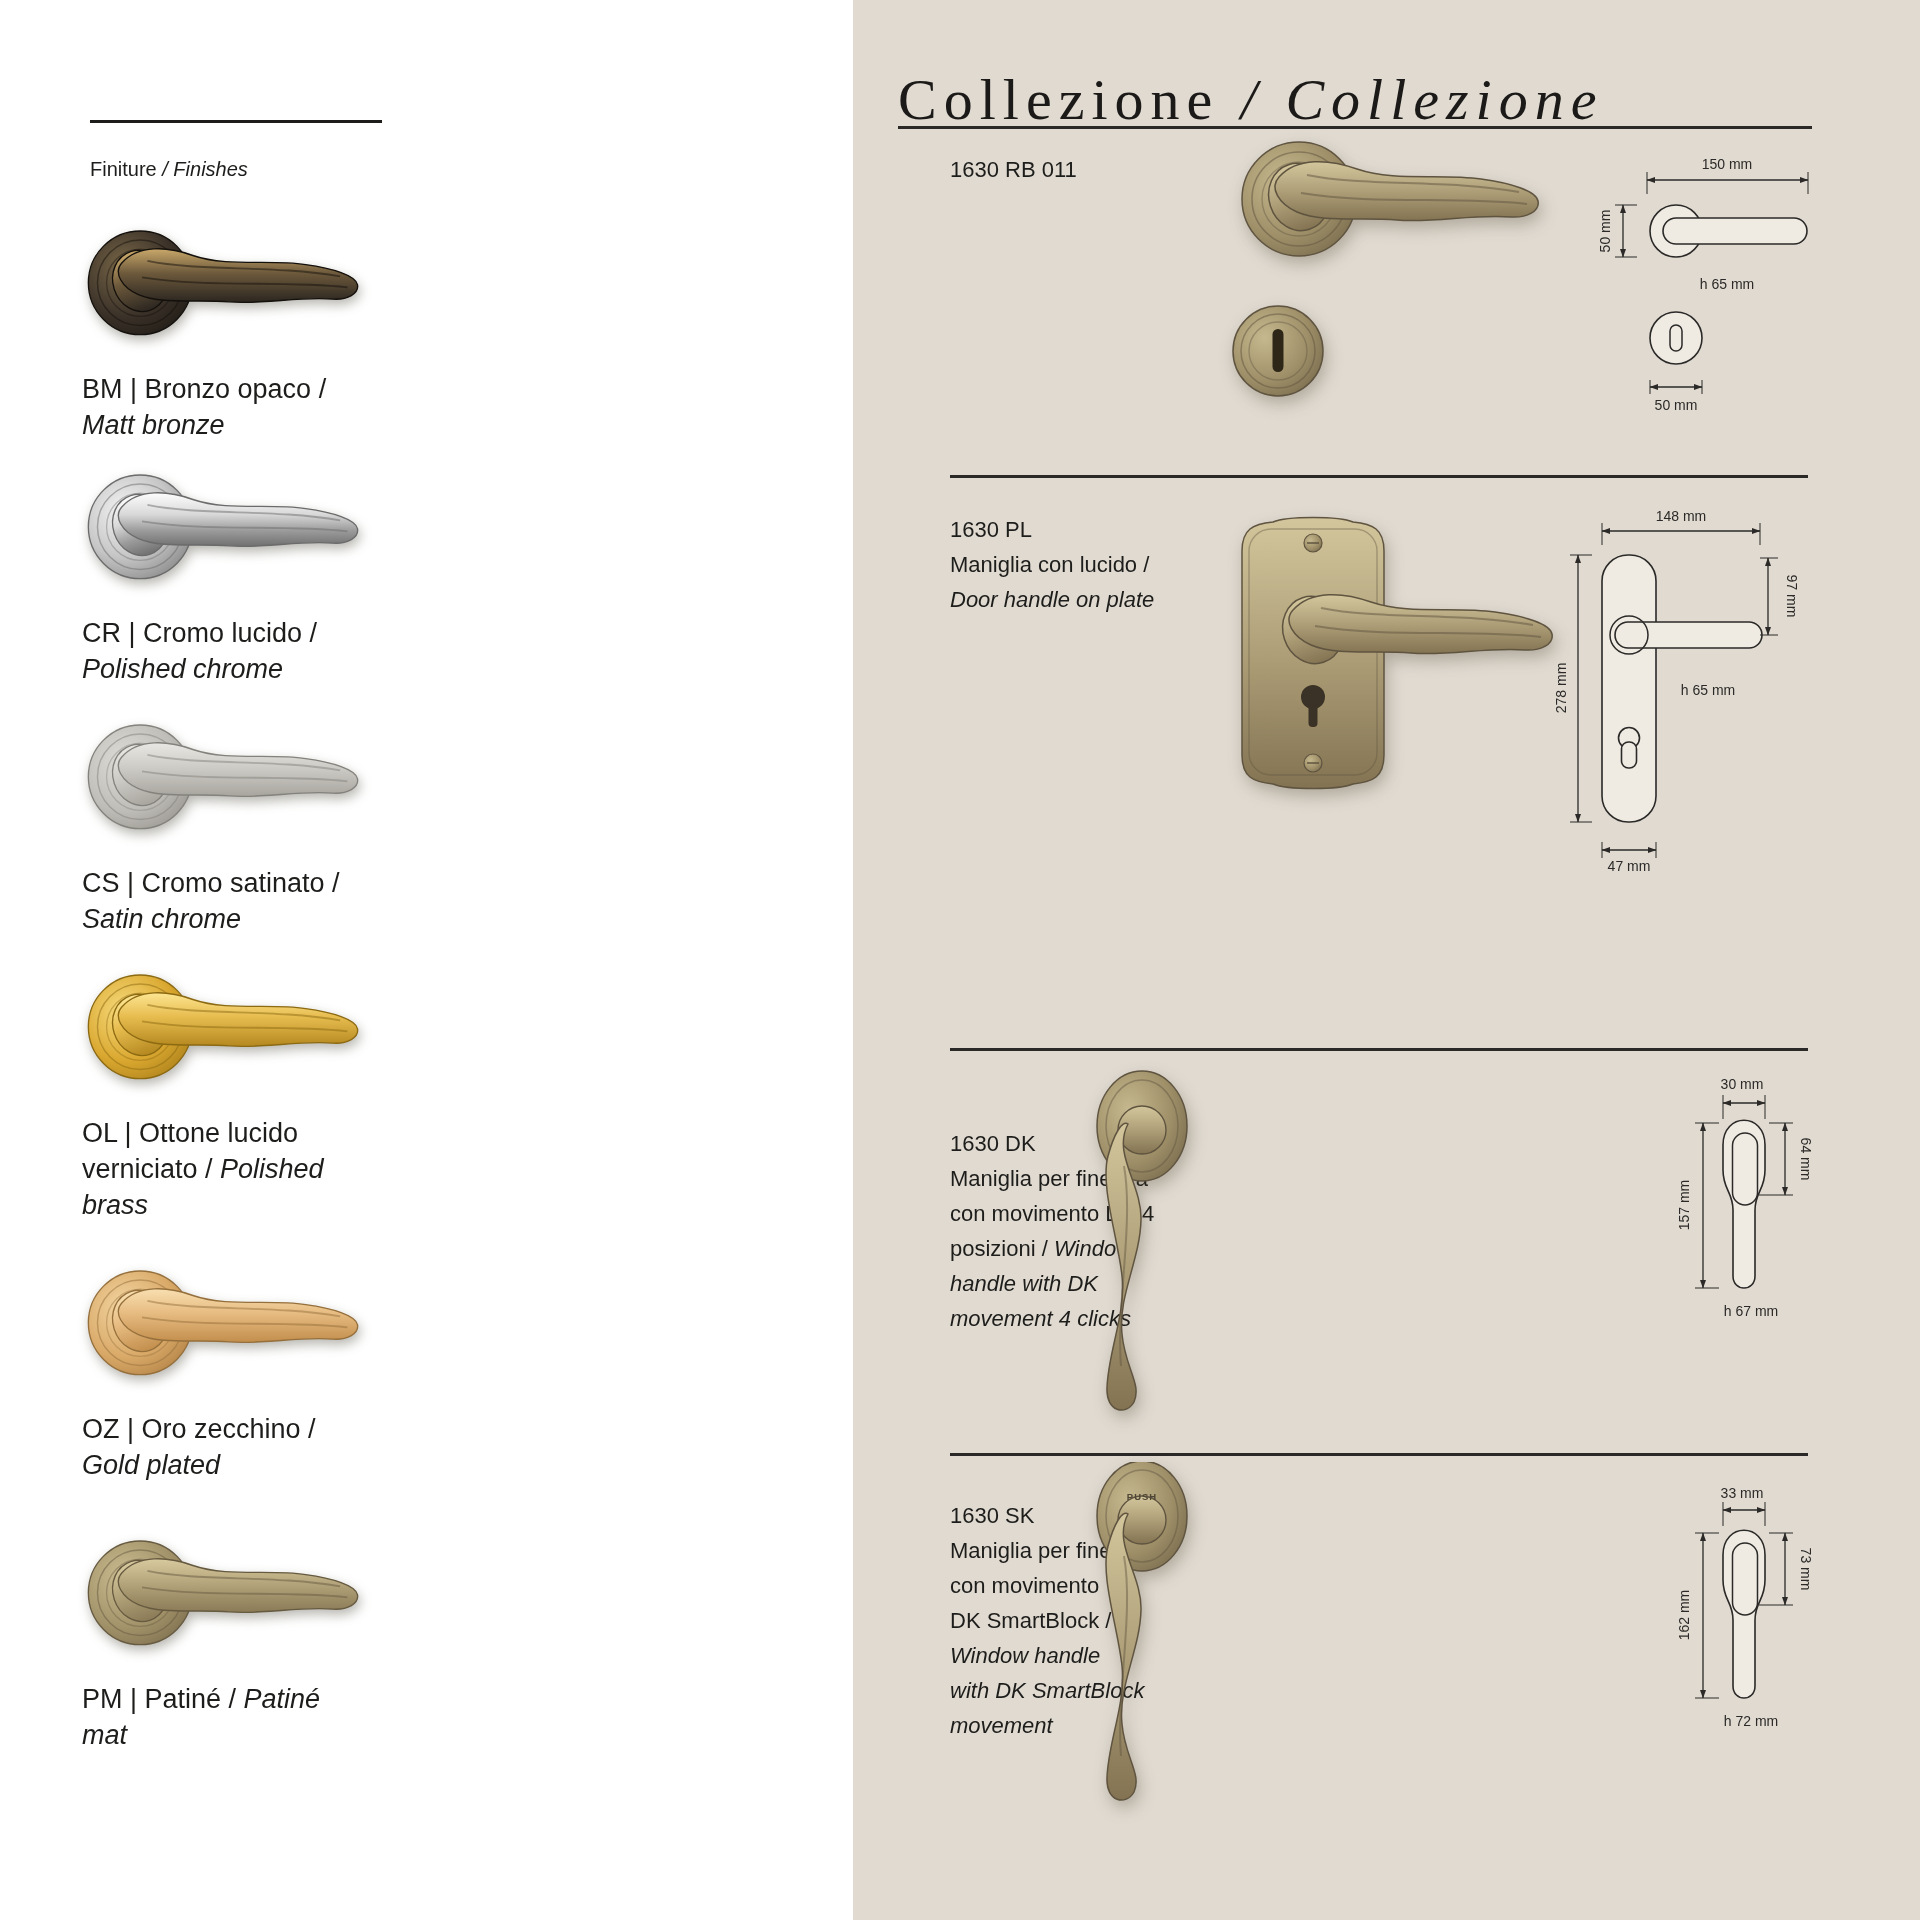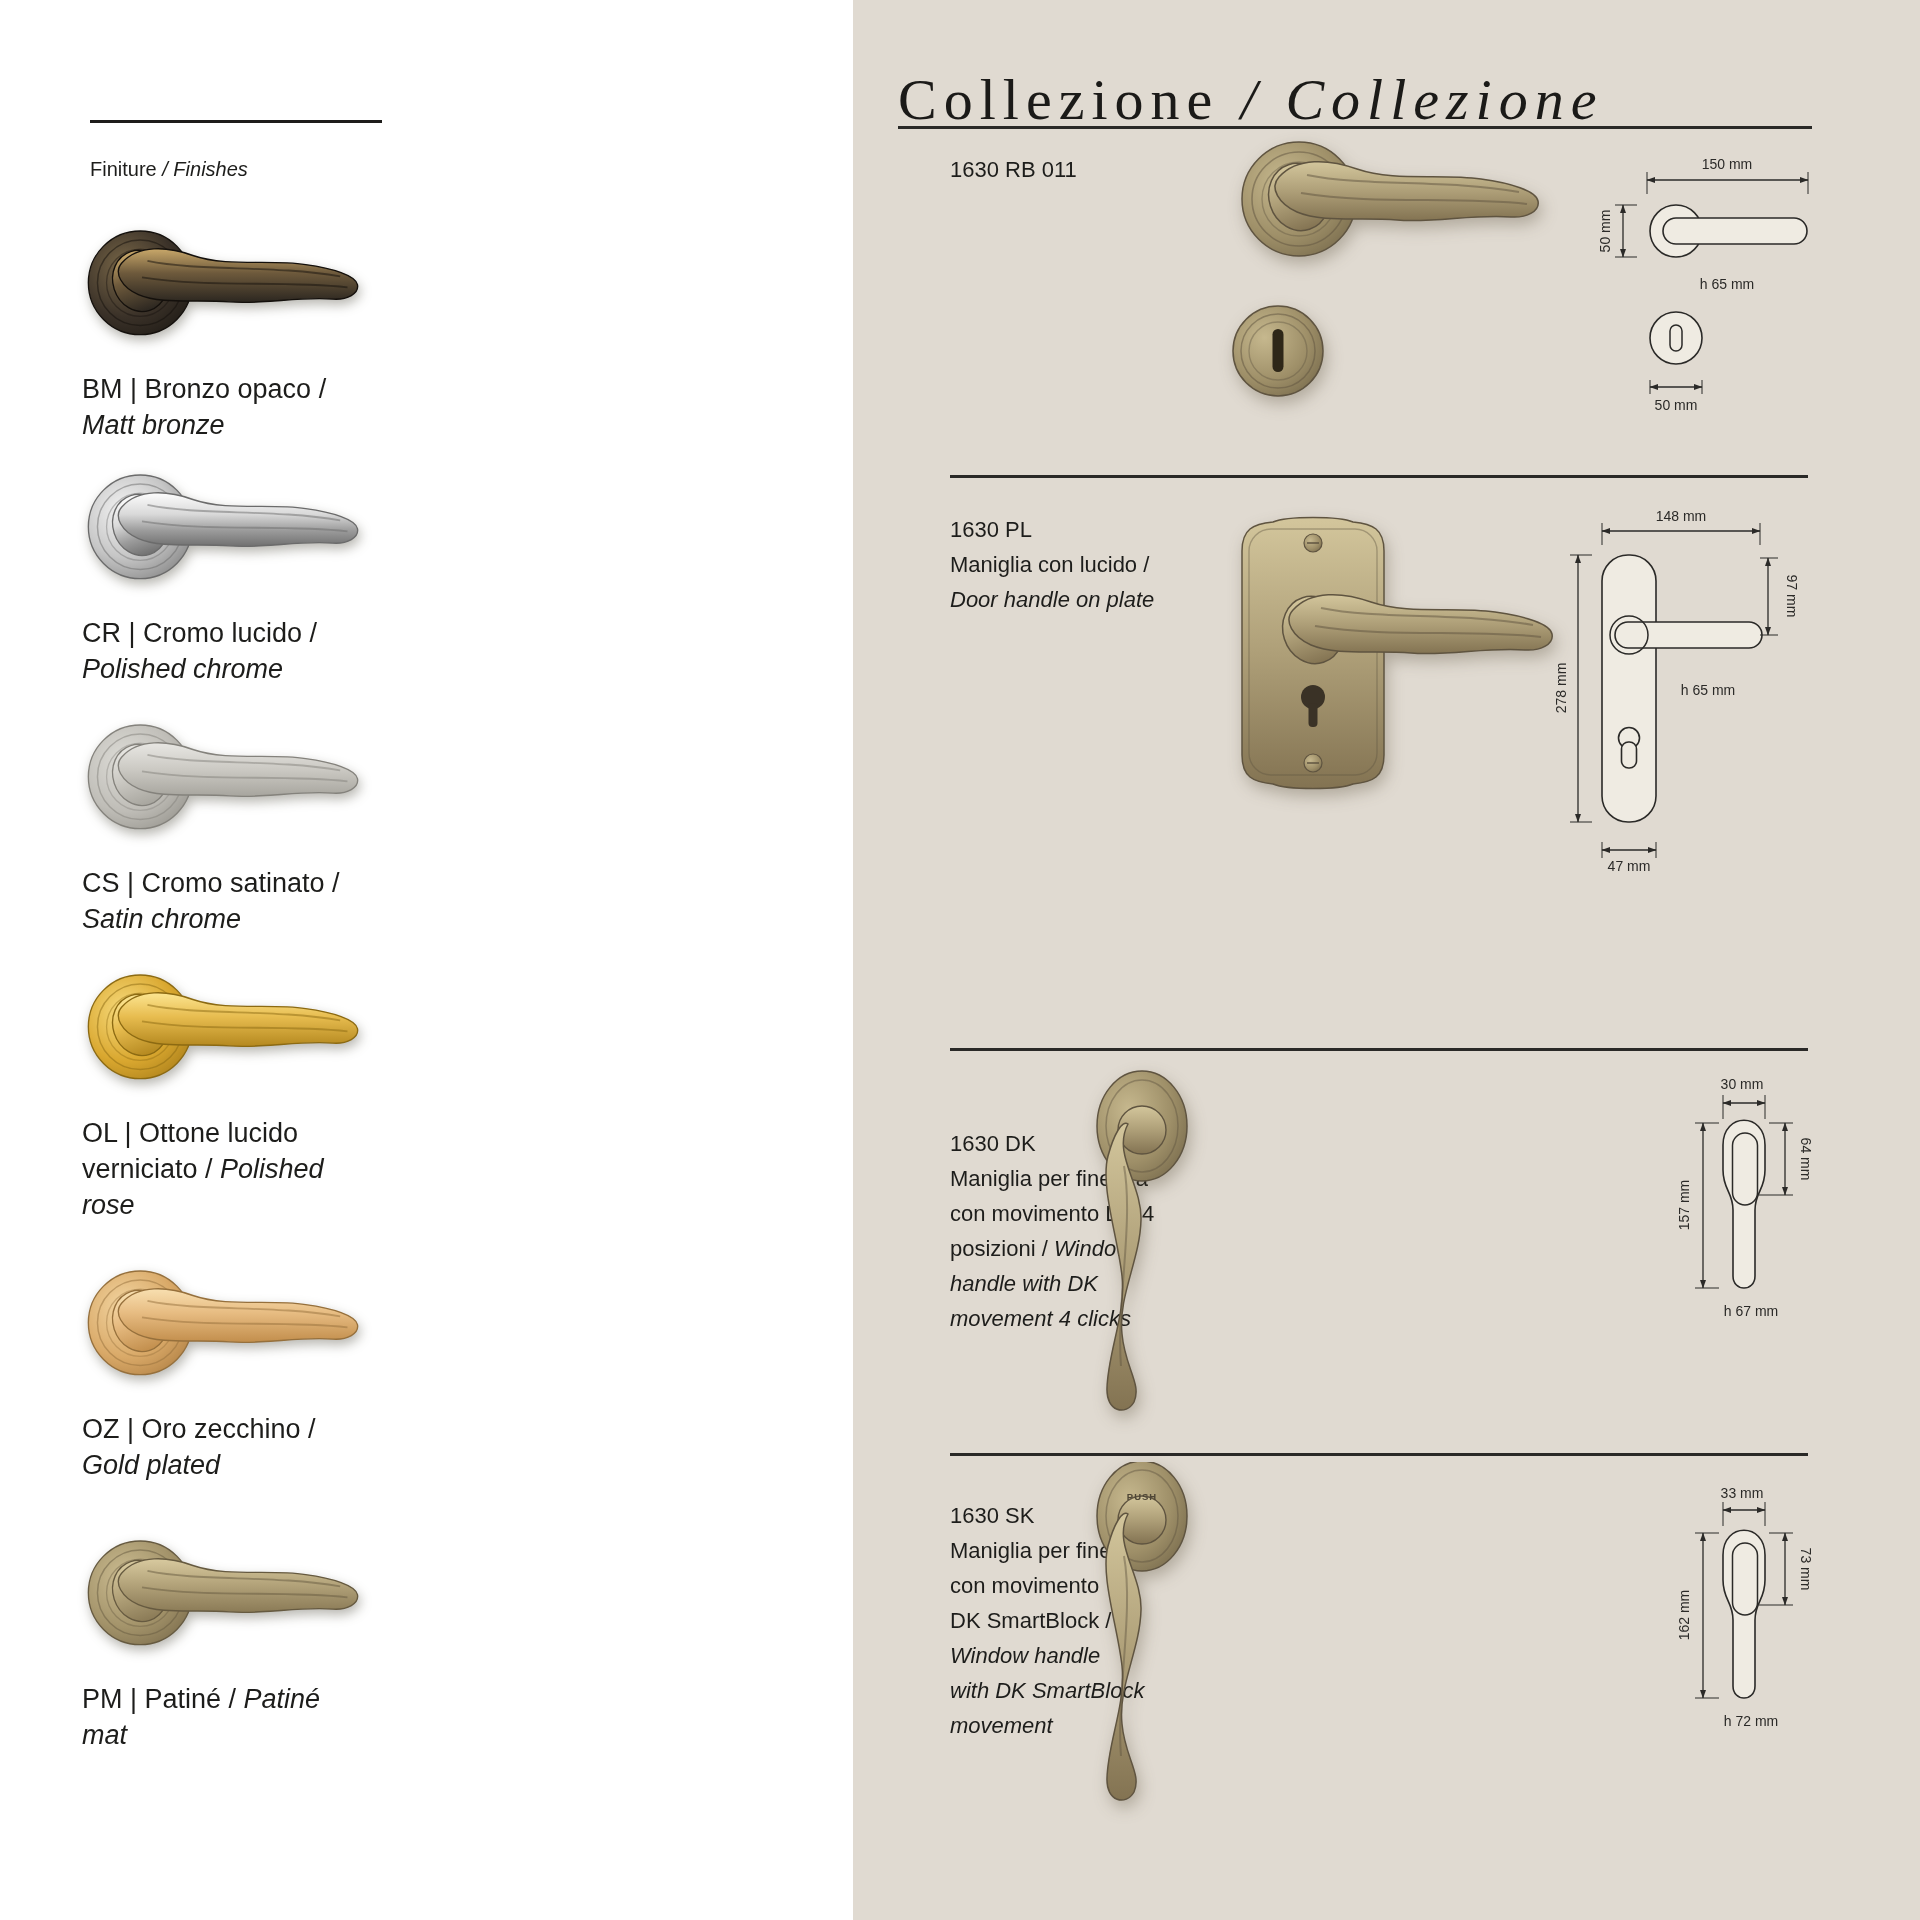--- a/index.html
+++ b/index.html
@@ -195,21 +195,21 @@
     <svg class="swatch f-cs" viewBox="0 0 330 170">
       <use href="#sym-handle"></use>
     </svg>
     <div class="finish-label"><span>CS | Cromo satinato /</span><br><span class="it">Satin chrome</span></div>
   </div>
 
   <div class="finish-item">
     <svg class="swatch f-ol" viewBox="0 0 330 170">
       <use href="#sym-handle"></use>
     </svg>
-    <div class="finish-label"><span>OL | Ottone lucido</span><br><span>verniciato / </span><span class="it">Polished</span><br><span class="it">rose</span></div>
+    <div class="finish-label"><span>OL | Ottone lucido</span><br><span>verniciato / </span><span class="it">Polished</span><br><span class="it">brass</span></div>
   </div>
 
   <div class="finish-item">
     <svg class="swatch f-oz" viewBox="0 0 330 170">
       <use href="#sym-handle"></use>
     </svg>
     <div class="finish-label"><span>OZ | Oro zecchino /</span><br><span class="it">Gold plated</span></div>
   </div>
 
   <div class="finish-item">

